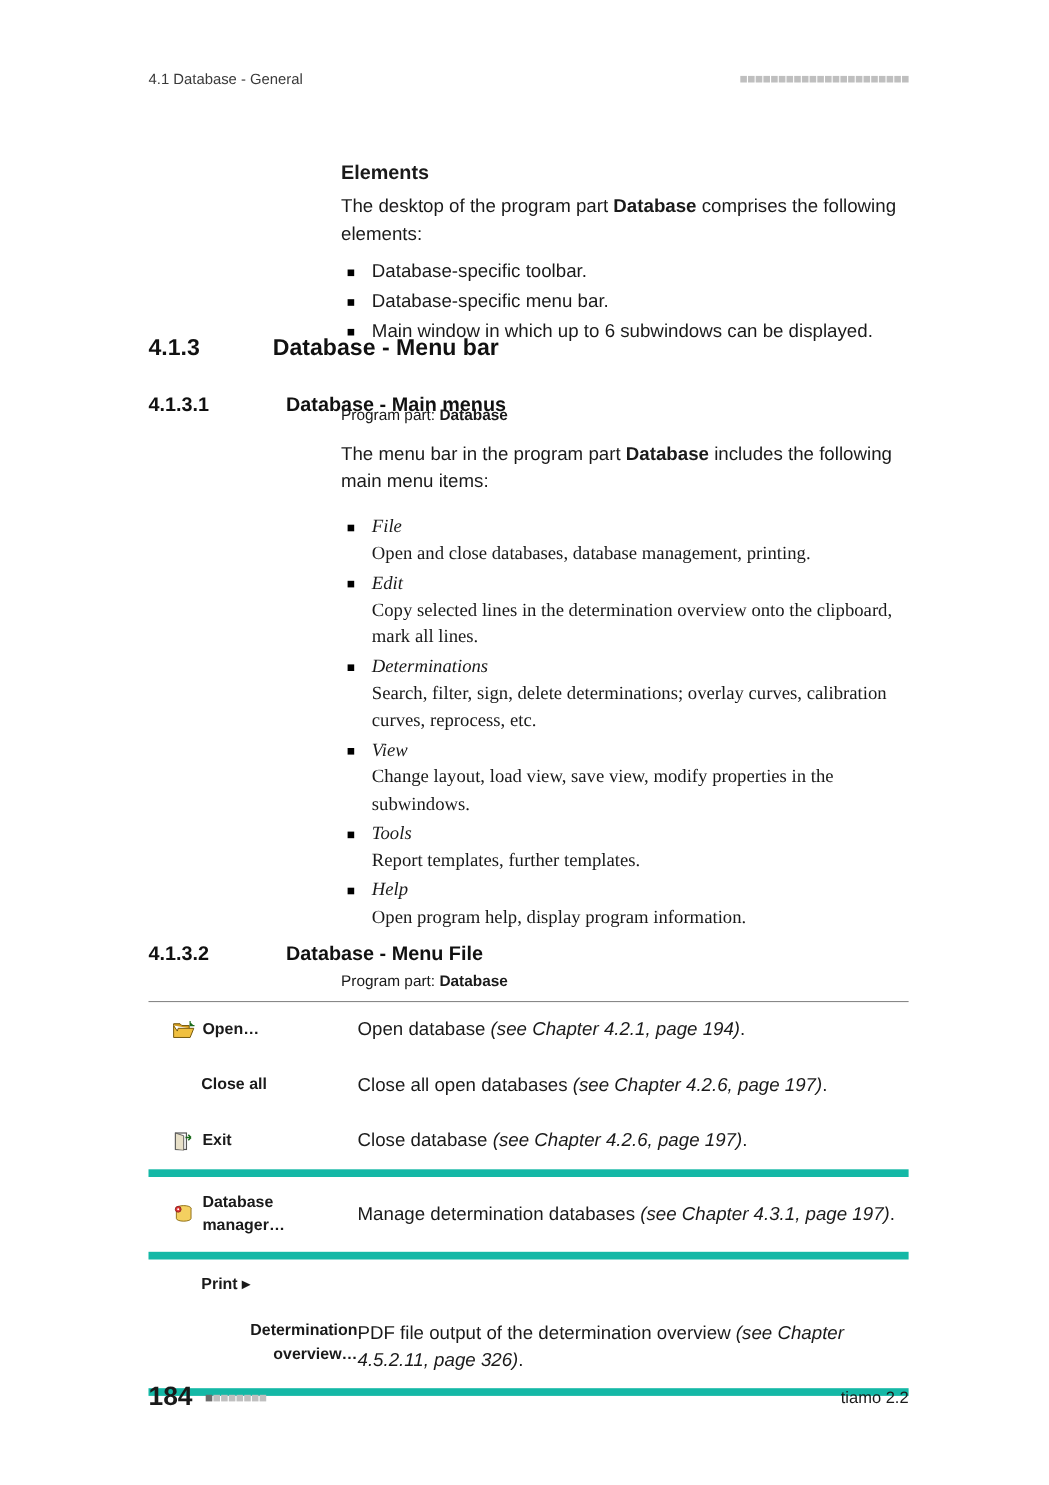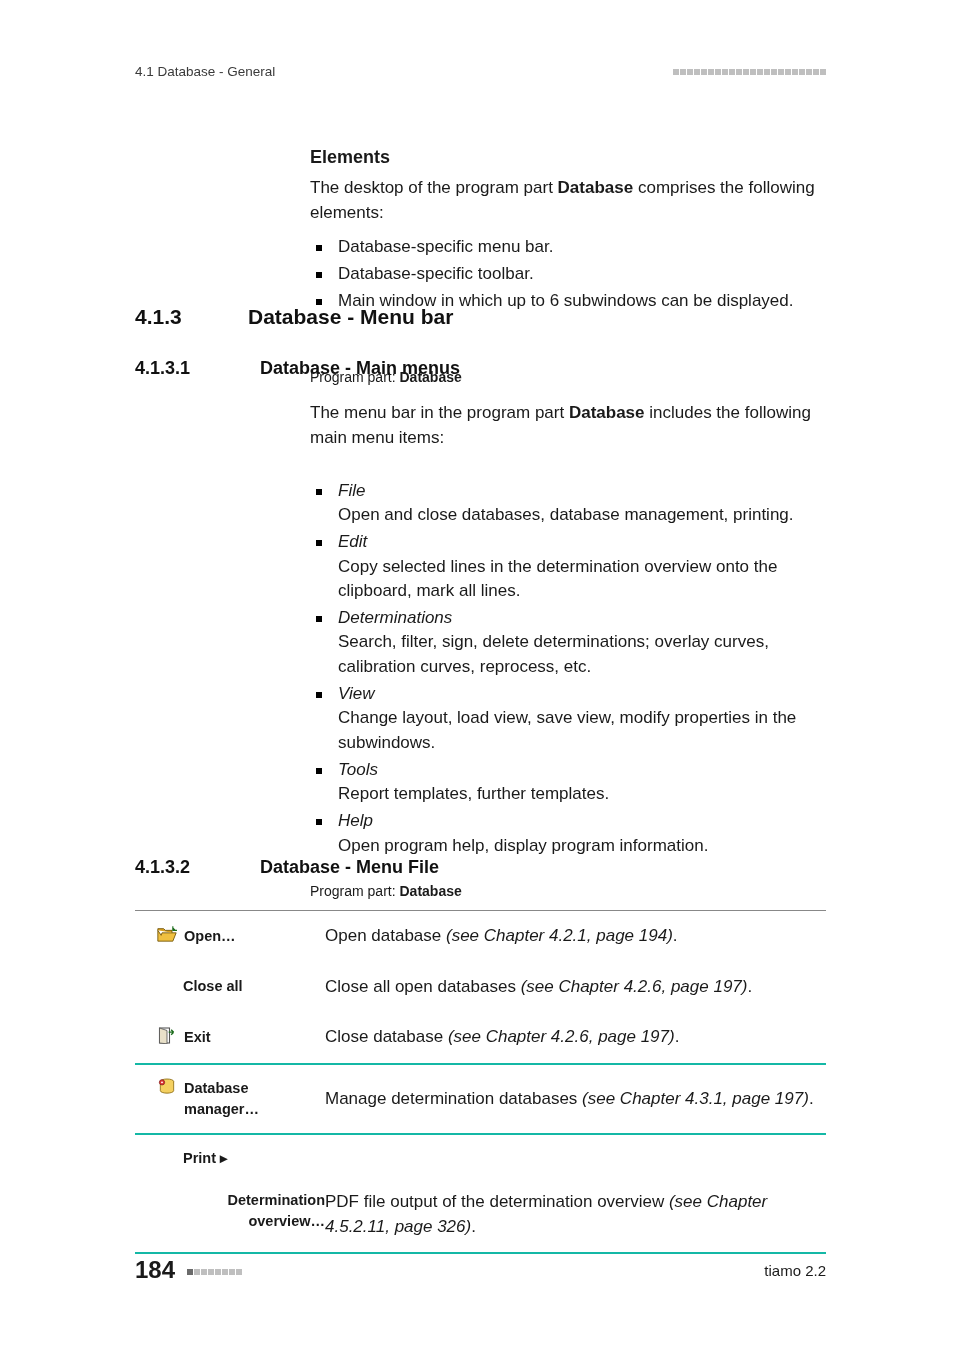--- a/index.html
+++ b/index.html
@@ -59,33 +59,33 @@
   .program-part{font-size:14px;margin:2px 0 14px 0;}
   
   .tbl{
     position:absolute;
     left:var(--margin-left);
     right:var(--margin-right);
     border-top:1px solid #888;
   }
   .row{
     display:flex;
-    border-bottom:2px solid #14b8a6;
+    border-bottom:7px solid #14b8a6;
     padding:13px 0 13px 0;
     align-items:center;
   }
   .row.noborder{border-bottom:none;}
   .row .label{
     width:190px;
     flex:0 0 190px;
     padding-left:22px;
     font-size:14.5px;
     font-weight:700;
     display:flex;
-    align-items:flex-start;
+    align-items:center;
     gap:7px;
     box-sizing:border-box;
   }
   .row .label.sub{padding-left:50px;text-align:right;display:block;}
   .row .desc{flex:1;font-size:17px;}
   .desc .ref{font-style:italic;}
   
   .ico{width:20px;height:17px;flex:0 0 20px;display:inline-block;position:relative;}
   .ico svg{width:100%;height:100%;display:block;}
   
@@ -111,42 +111,42 @@
     <span class="dash"></span><span class="dash"></span><span class="dash"></span><span class="dash"></span><span class="dash"></span><span class="dash"></span><span class="dash"></span><span class="dash"></span><span class="dash"></span><span class="dash"></span><span class="dash"></span><span class="dash"></span><span class="dash"></span><span class="dash"></span><span class="dash"></span><span class="dash"></span><span class="dash"></span><span class="dash"></span><span class="dash"></span><span class="dash"></span><span class="dash"></span><span class="dash"></span>
   </span>
 </div>
 
 <div class="body-text" style="top:128px;">
   <p class="h5">Elements</p>
   <p class="para">
     <span>The desktop of the program part </span><strong>Database</strong><span> comprises the following elements:</span>
   </p>
   <ul class="sq" style="margin-top:10px;">
+    <li><span>Database-specific toolbar.</span></li>
     <li><span>Database-specific menu bar.</span></li>
-    <li><span>Database-specific toolbar.</span></li>
     <li><span>Main window in which up to 6 subwindows can be displayed.</span></li>
   </ul>
 </div>
 
 <div class="h3" style="top:302px;">
   <span class="num">4.1.3</span><span>Database - Menu bar</span>
 </div>
 
 <div class="h4" style="top:336px;margin-top:19px;">
   <span class="num">4.1.3.1</span><span>Database - Main menus</span>
 </div>
 
 <div class="body-text" style="top:365px;">
   <p class="program-part">
     <span>Program part: </span><strong>Database</strong>
   </p>
   <p class="para">
     <span>The menu bar in the program part </span><strong>Database</strong><span> includes the following main menu items:</span>
   </p>
-  <ul class="sq" style="margin-top:28px;">
+  <ul class="sq" style="margin-top:16px;font-family:Liberation Serif, serif;">
     <li>
       <span class="menu-name">File</span><br>
       <span>Open and close databases, database management, printing.</span>
     </li>
     <li>
       <span class="menu-name">Edit</span><br>
       <span>Copy selected lines in the determination overview onto the clipboard, mark all lines.</span>
     </li>
     <li>
       <span class="menu-name">Determinations</span><br>

